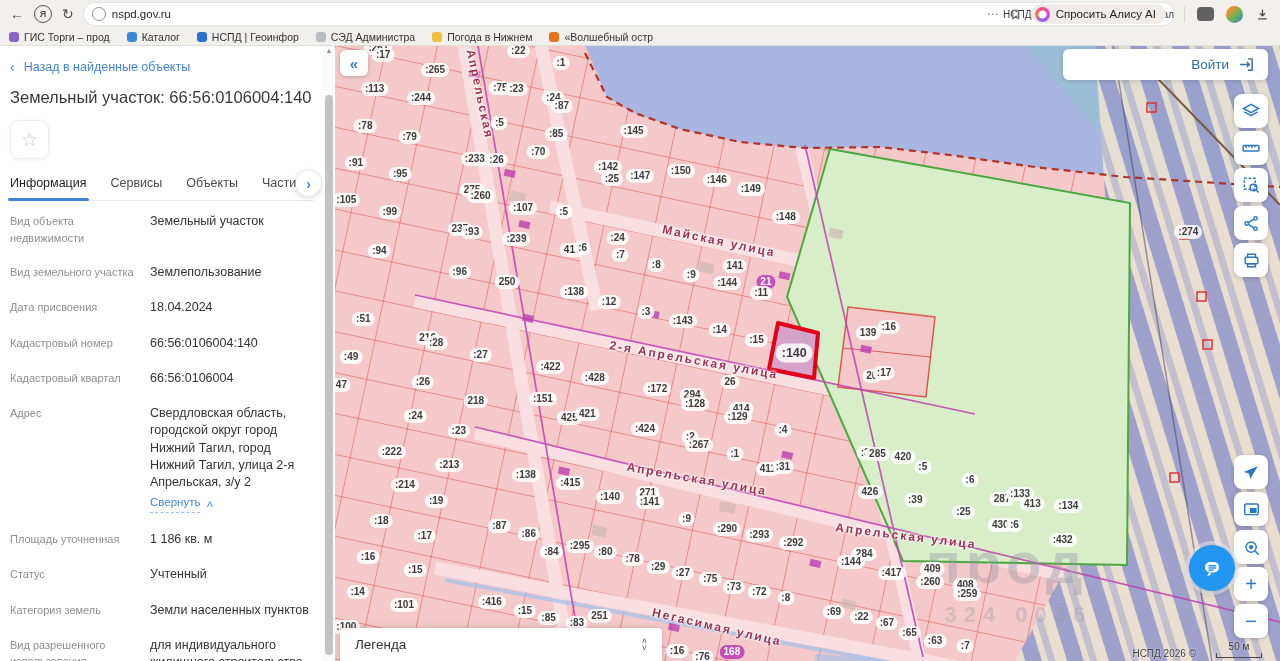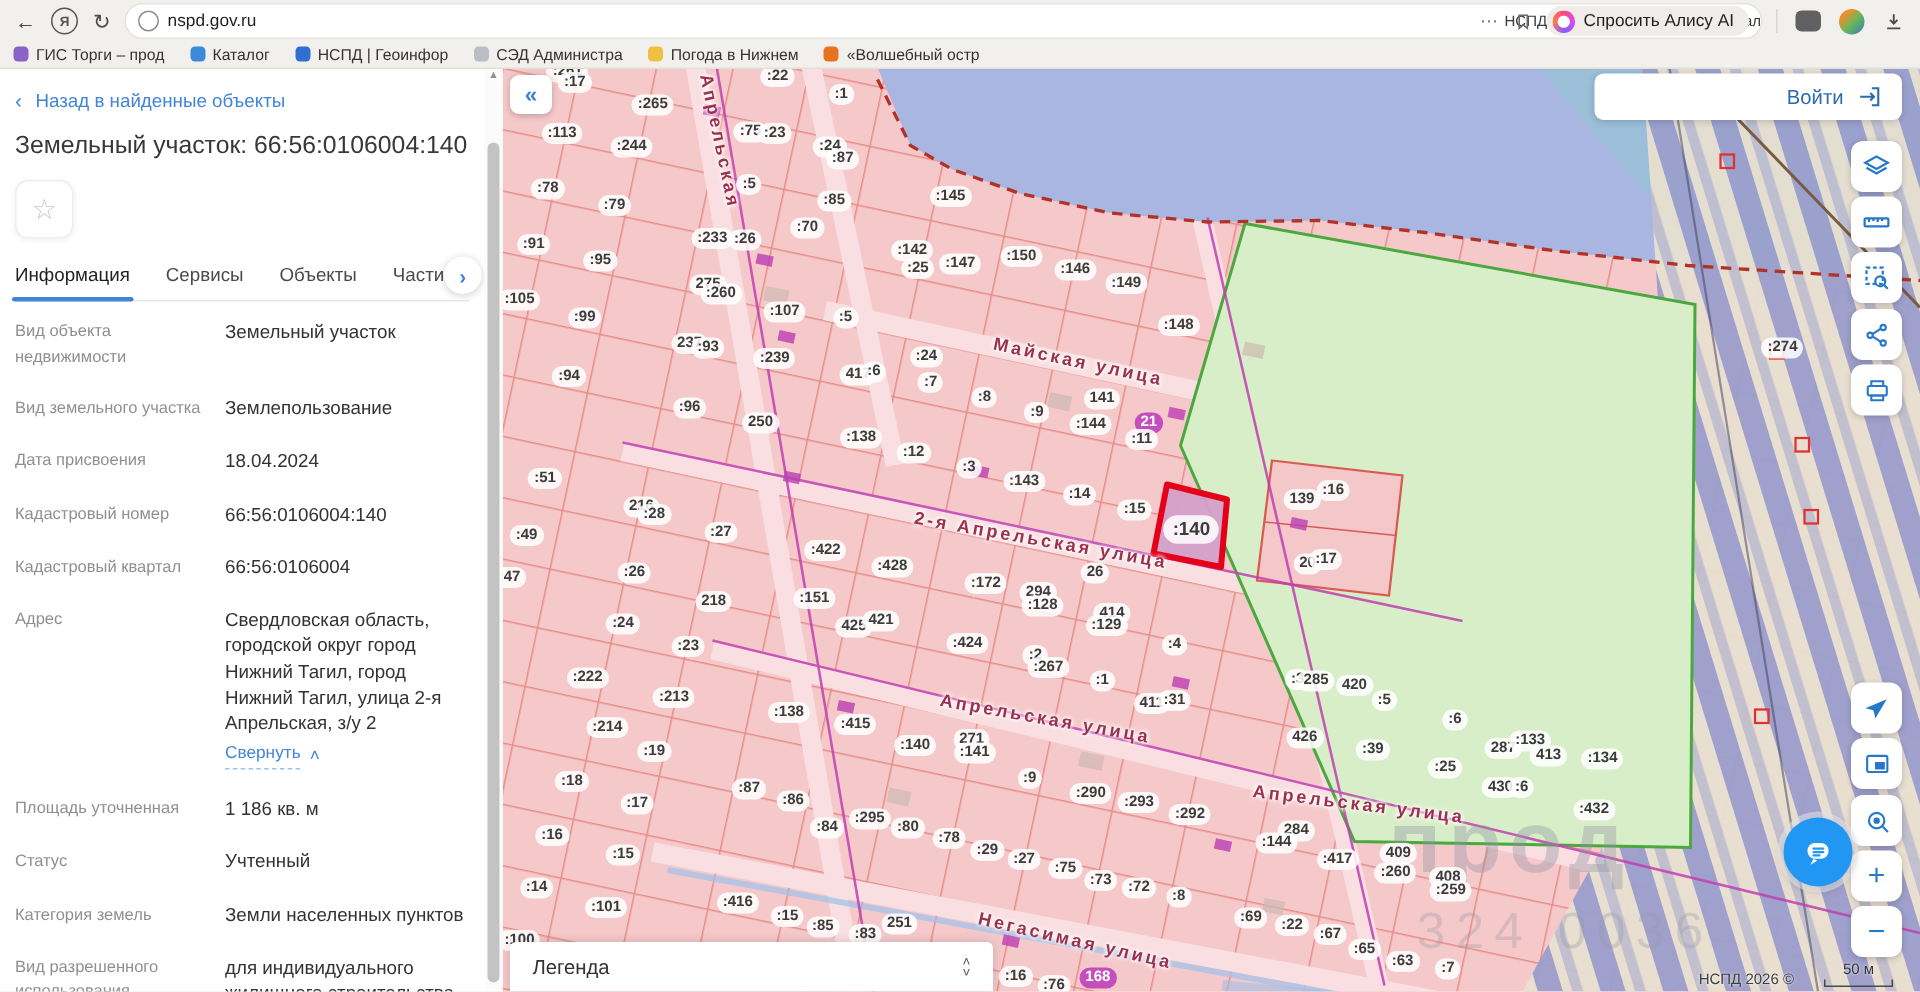--- a/index.html
+++ b/index.html
@@ -26,21 +26,21 @@
                 conic-gradient(#ff4d7d,#d44bf0,#8a5cff,#ff7a4d,#ff4d7d)}
   .tbright{display:flex;align-items:center;gap:12px}
   .tbdiv{width:1px;height:16px;background:#d9d5d0}
   .extbtn{width:17px;height:14px;background:#616161;border-radius:4px}
   .avatar{width:17px;height:17px;border-radius:50%;
           background:linear-gradient(135deg,#e89030 25%,#68b858 55%,#3878c8)}
 
   .bookmarksbar{position:absolute;top:28px;left:0;right:0;height:17px;background:#f2f0ed;
         border-bottom:1px solid #e2dfda;display:flex;align-items:center;gap:17px;
         padding:0 9px;font-size:10.5px;color:#333;z-index:40}
-  .bm{display:flex;gap:5px;white-space:nowrap}
+  .bm{display:flex;align-items:center;gap:5px;white-space:nowrap}
   .bmdot{width:10px;height:10px;border-radius:3px;flex:0 0 auto}
 
   
   .panel{position:absolute;top:45px;left:0;width:335px;bottom:0;background:#fff;z-index:30;overflow:hidden}
   .panelinner{padding:12px 22px 0 10px}
   .backlink{display:flex;align-items:center;gap:9px;color:#4285d8;font-size:12.5px;margin:2px 0 13px}
   .backarrow{font-size:14px}
   .heading{font-size:16.5px;color:#383838;white-space:nowrap;margin-bottom:13px}
   .starbtn{width:37px;height:37px;border:1px solid #ededed;border-radius:9px;display:flex;
            align-items:center;justify-content:center;color:#c9c9c9;font-size:19px;
@@ -62,21 +62,21 @@
   .collapse .txt{border-bottom:1px dashed #9cc0ea;padding-bottom:1px}
   .pscroll{position:absolute;right:0;top:0;bottom:0;width:12px;background:#fbfbfb}
   .parrowup{position:absolute;top:2px;left:0;right:0;text-align:center;font-size:7px;color:#909090}
   .pthumb{position:absolute;left:2px;right:2px;top:50px;height:560px;background:#c3c3c3;border-radius:6px}
 
   
   .map{position:absolute;left:335px;top:45px;right:0;bottom:0;overflow:hidden;background:#f5c9ca}
   .deco{position:absolute;inset:0;z-index:1}
   .wmword{position:absolute;left:62.5%;top:84%;transform:translate(0,-50%);font-size:58px;font-weight:bold;
           color:rgba(145,148,162,.38);letter-spacing:5px;z-index:2;pointer-events:none}
-  .wmdigits{position:absolute;left:64.5%;top:90.5%;font-size:34px;font-weight:normal;
+  .wmdigits{position:absolute;left:64.5%;top:90.5%;font-size:22px;font-weight:bold;
           color:rgba(150,152,164,.33);letter-spacing:7px;z-index:2;pointer-events:none;white-space:nowrap}
   .mlabels{position:absolute;inset:0;z-index:3;pointer-events:none}
   .pl{position:absolute;transform:translate(-50%,-50%);background:rgba(255,255,255,.86);border-radius:8px;
       padding:0 4px;font-size:10px;font-weight:bold;color:#3c3c3c;line-height:14px;white-space:nowrap;
       pointer-events:auto}
   .pl.pp{background:#c44fbc;color:#fff}
   .pl.ph{font-size:12.5px;padding:1px 6px;line-height:17px;border-radius:10px}
   .st{position:absolute;font-size:12px;font-weight:bold;color:#9d3050;white-space:nowrap;letter-spacing:2px;
       text-shadow:0 0 3px #fff,0 0 3px #fff,0 0 4px #fff}
 

